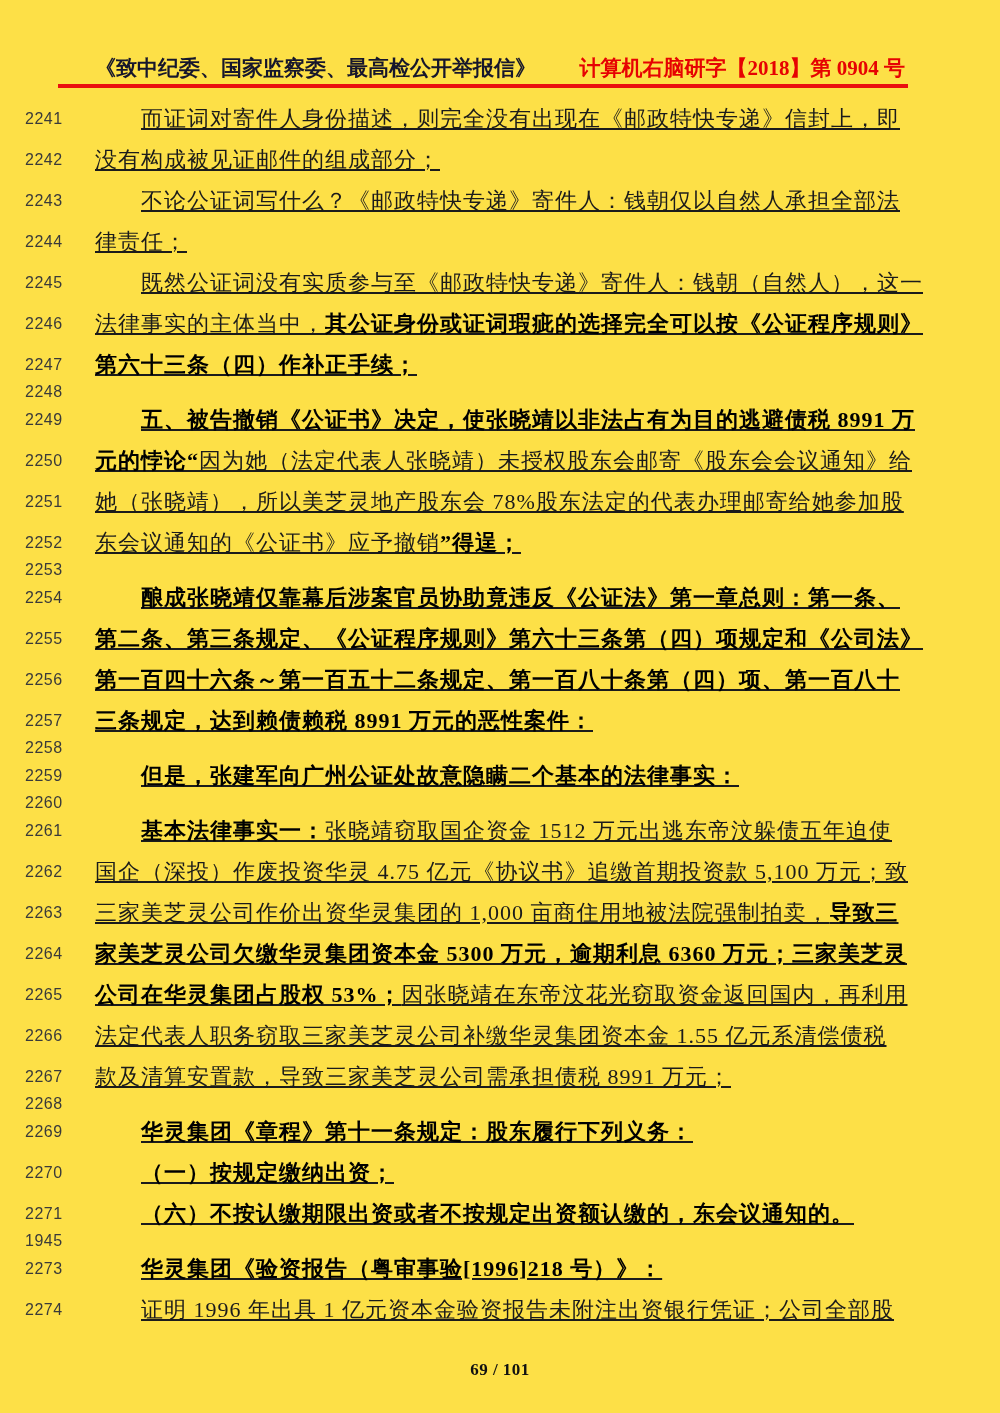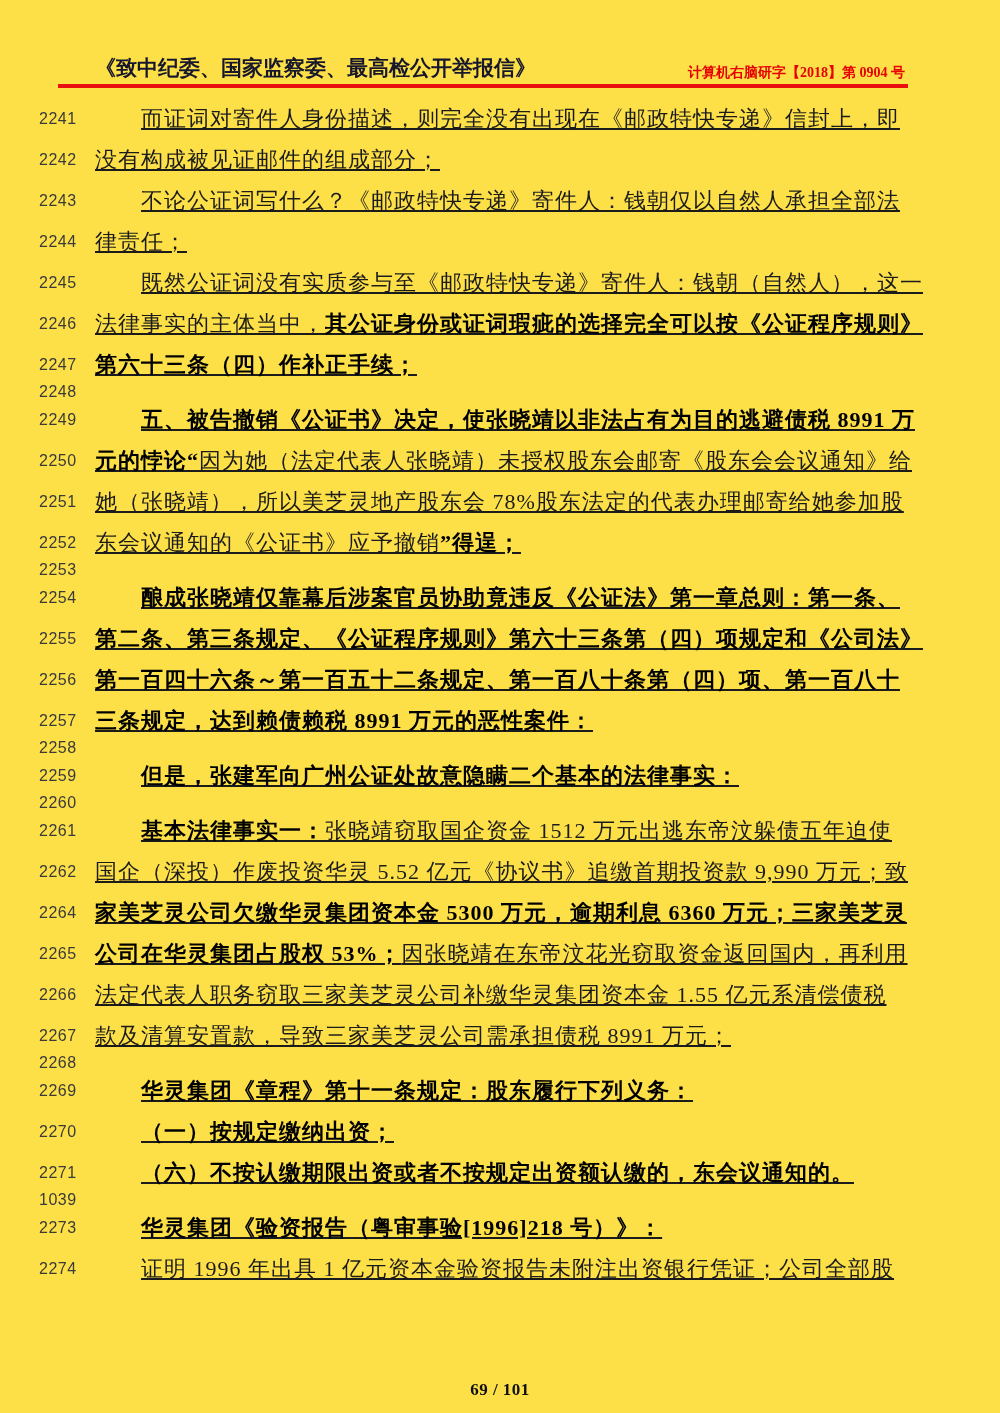--- a/index.html
+++ b/index.html
@@ -24,21 +24,21 @@
     align-items: flex-end;
   }
   .doc-title {
     font-size: 21px;
     font-weight: bold;
     color: #16162c;
     letter-spacing: 0px;
     white-space: nowrap;
   }
   .doc-number {
-    font-size: 14px;
+    font-size: 21px;
     font-weight: bold;
     color: #e60202;
     white-space: nowrap;
   }
   .header-rule {
     position: absolute;
     left: 58px;
     top: 84px;
     width: 850px;
     height: 4px;
@@ -53,21 +53,21 @@
   }
   .line {
     display: flex;
     align-items: center;
     height: 41px;
     width: 100%;
   }
   .line.empty { height: 14px; }
   .lineno {
     flex: 0 0 95px;
-    padding-left: 39px;
+    padding-left: 25px;
     font-family: "Liberation Sans", "DejaVu Sans", sans-serif;
     font-size: 16px;
     color: #3a3a3a;
     letter-spacing: 0.5px;
   }
   .linetext {
     flex: 1;
     font-size: 22px;
     letter-spacing: 1px;
     color: #1b1b1b;
@@ -82,21 +82,20 @@
   .footer {
     position: absolute;
     top: 1360px;
     left: 0;
     width: 1000px;
     text-align: center;
     font-size: 17px;
     font-weight: bold;
     color: #111111;
     letter-spacing: 0.5px;
-    margin-top: 20px;
   }
 </style>
 </head>
 <body>
 
 <div class="page">
 
   <div class="header-row">
     <span class="doc-title" style="color: rgb(22, 22, 44);">《致中纪委、国家监察委、最高检公开举报信》</span>
     <span class="doc-number" style="color: rgb(230, 2, 2);">计算机右脑研字【2018】第 0904 号</span>
@@ -183,21 +182,25 @@
       <div class="line empty">
     <span class="lineno">2260</span>
     <span class="linetext"></span>
   </div>
       <div class="line">
     <span class="lineno">2261</span>
     <span class="linetext indent"><span class="seg bold">基本法律事实一：</span><span class="seg">张晓靖窃取国企资金 1512 万元出逃东帝汶躲债五年迫使</span></span>
   </div>
       <div class="line">
     <span class="lineno">2262</span>
-    <span class="linetext"><span class="seg">国企（深投）作废投资华灵 5.52 亿元《协议书》追缴首期投资款 9,990 万元；致</span></span>
+    <span class="linetext"><span class="seg">国企（深投）作废投资华灵 4.75 亿元《协议书》追缴首期投资款 5,100 万元；致</span></span>
+  </div>
+      <div class="line">
+    <span class="lineno">2263</span>
+    <span class="linetext"><span class="seg">三家美芝灵公司作价出资华灵集团的 1,000 亩商住用地被法院强制拍卖，</span><span class="seg bold">导致三</span></span>
   </div>
       <div class="line">
     <span class="lineno">2264</span>
     <span class="linetext"><span class="seg bold">家美芝灵公司欠缴华灵集团资本金 5300 万元，逾期利息 6360 万元；三家美芝灵</span></span>
   </div>
       <div class="line">
     <span class="lineno">2265</span>
     <span class="linetext"><span class="seg bold">公司在华灵集团占股权 53%；</span><span class="seg">因张晓靖在东帝汶花光窃取资金返回国内，再利用</span></span>
   </div>
       <div class="line">
@@ -218,21 +221,21 @@
   </div>
       <div class="line">
     <span class="lineno">2270</span>
     <span class="linetext indent"><span class="seg bold">（一）按规定缴纳出资；</span></span>
   </div>
       <div class="line">
     <span class="lineno">2271</span>
     <span class="linetext indent"><span class="seg bold">（六）不按认缴期限出资或者不按规定出资额认缴的，东会议通知的。</span></span>
   </div>
       <div class="line empty">
-    <span class="lineno">1039</span>
+    <span class="lineno">1945</span>
     <span class="linetext"></span>
   </div>
       <div class="line">
     <span class="lineno">2273</span>
     <span class="linetext indent"><span class="seg bold">华灵集团《验资报告（粤审事验[1996]218 号）》：</span></span>
   </div>
       <div class="line">
     <span class="lineno">2274</span>
     <span class="linetext indent"><span class="seg">证明 1996 年出具 1 亿元资本金验资报告未附注出资银行凭证；公司全部股</span></span>
   </div>

